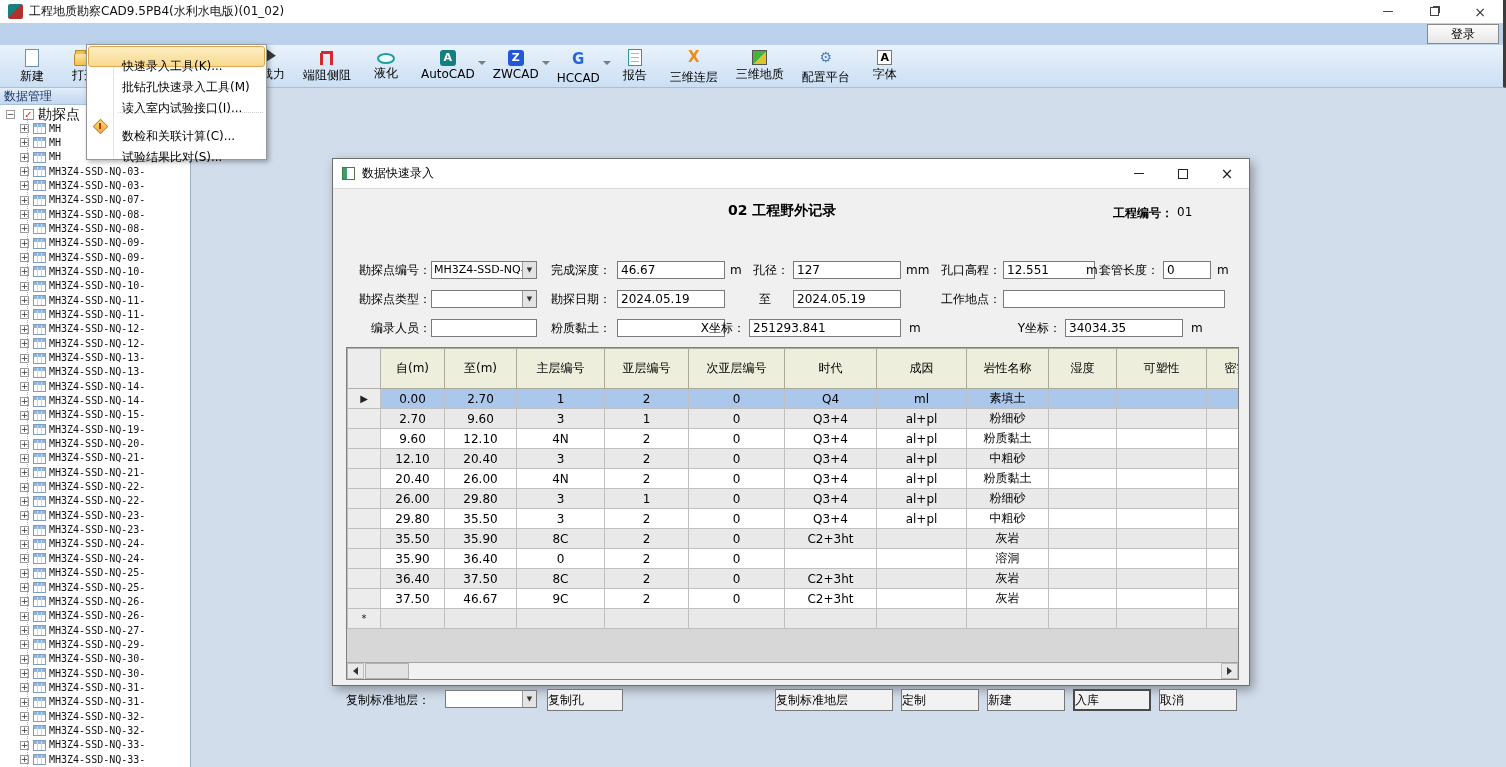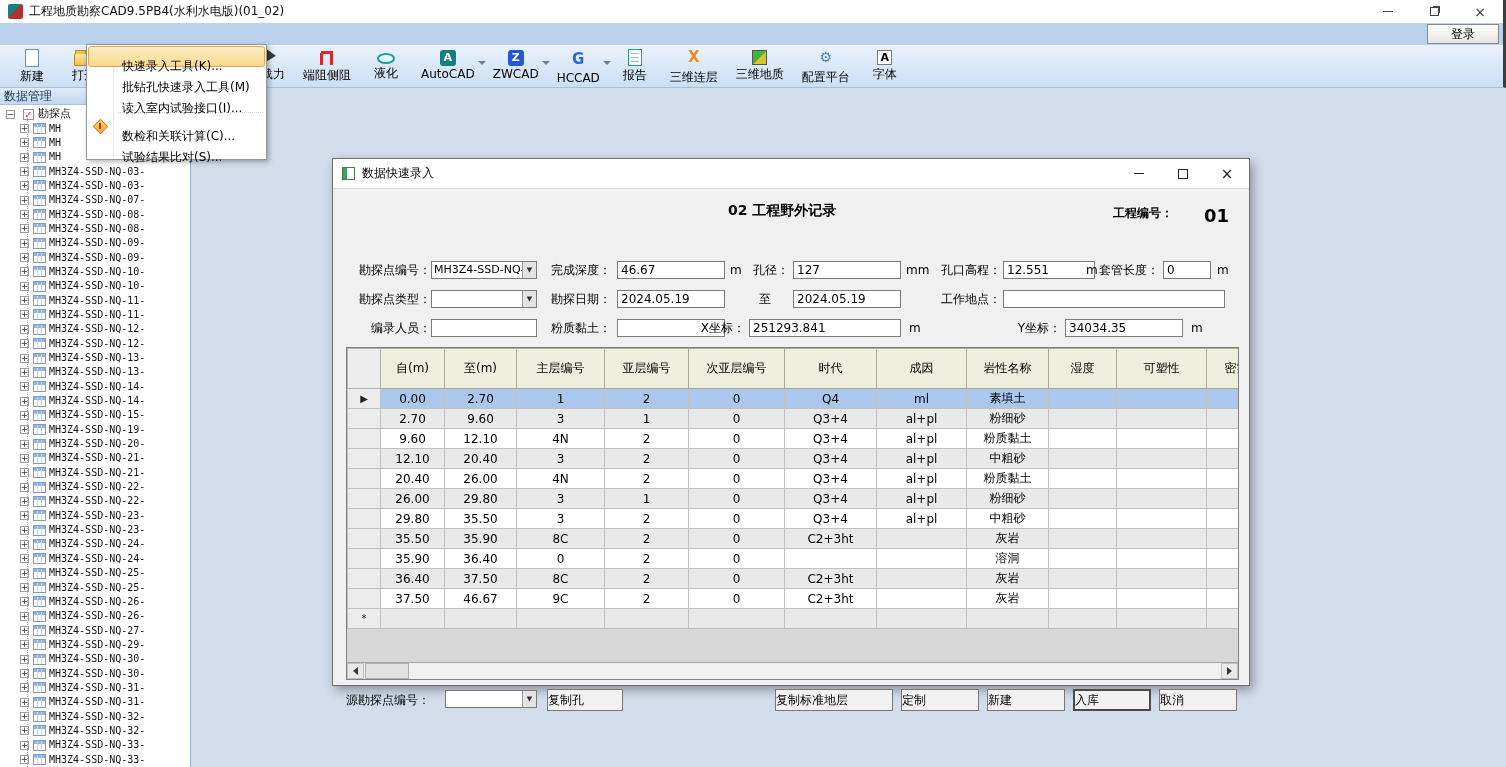--- a/index.html
+++ b/index.html
@@ -91,21 +91,21 @@
   .dlg-title { font-size:12px; }
   .dlg-ctrls { margin-left:auto; display:flex; height:30px; }
   .dc { width:44px; display:flex; align-items:center; justify-content:center; color:#222; }
   .dc-min i { display:block; width:10px; height:1px; background:#222; }
   .dc-max i { display:block; width:10px; height:10px; border:1px solid #222; background:#fff; }
   .dc-close { font-size:15px; }
 
   .dlg-body { position:relative; height:496px; }
   .form-title { position:absolute; left:395px; top:13px; font-weight:bold; font-size:14px; }
   .proj-label { position:absolute; left:780px; top:16px; font-weight:bold; font-size:12px; }
-  .proj-value { position:absolute; left:871px; top:16px; font-weight:bold; font-size:18px; }
+  .proj-value { position:absolute; left:844px; top:16px; font-weight:normal; font-size:12px; }
 
   .flabel { position:absolute; font-size:12px; text-align:right; height:18px; line-height:18px; }
   .finput { position:absolute; height:18px; background:#fff; border:1px solid #7a7a7a; font-size:12px; line-height:16px; padding:0 3px; overflow:hidden; white-space:nowrap; }
   .funit { position:absolute; height:18px; line-height:18px; font-size:12px; }
   .combo { position:absolute; height:18px; background:#fff; border:1px solid #7a7a7a; font-size:11px; line-height:16px; padding:0 14px 0 2px; overflow:hidden; white-space:nowrap; }
   .combo .cbtn { position:absolute; right:0; top:0; width:14px; height:16px; background:#e3e3e3; border-left:1px solid #9a9a9a; font-size:7px; line-height:16px; text-align:center; color:#333; }
 
   .grid-wrap { position:absolute; left:13px; top:158px; width:893px; height:333px; border:1px solid #808080; background:#d7d7d7; overflow:hidden; }
   table.grid { border-collapse:collapse; table-layout:fixed; width:919px; }
   table.grid th, table.grid td { border:1px solid #c0c0c0; font-size:12px; font-weight:normal; text-align:center; overflow:hidden; white-space:nowrap; padding:0; }
@@ -227,21 +227,21 @@
 
 <div class="workspace"></div>
 
 <div class="sidebar">
   <div class="sb-header">数据管理</div>
   <div class="tree">
     <div class="tree-line"></div>
     <div class="troot">
       <span class="texp">−</span>
       <span class="tcheck">✓</span>
-      <span class="tlabel" style="font-family:'DejaVu Sans',sans-serif;font-size:11px">勘探点</span>
+      <span class="tlabel" style="font-family:'DejaVu Sans',sans-serif;font-size:14px">勘探点</span>
     </div>
     <div id="tree-items">
         <div class="trow">
           <span class="texp">+</span>
           <span class="ttable"></span>
           <span class="tlabel">MH</span>
         </div>
         <div class="trow">
           <span class="texp">+</span>
           <span class="ttable"></span>
@@ -758,21 +758,21 @@
             <i></i>
           </div>
         <div class="hs-thumb"></div>
         <div class="hs-btn hs-right">
             <i></i>
           </div>
       </div>
     </div>
 
     <div class="dfooter">
-      <span class="flabel2">源勘探点编号：</span>
+      <span class="flabel2">复制标准地层：</span>
       <div class="combo" style="left:112px;top:2px;width:92px"><span></span><span class="cbtn">▼</span></div>
       <div class="btn" style="left:214px;top:1px;width:76px">复制孔</div>
       <div class="btn" style="left:442px;top:1px;width:118px">复制标准地层</div>
       <div class="btn" style="left:568px;top:1px;width:78px">定制</div>
       <div class="btn" style="left:654px;top:1px;width:78px">新建</div>
       <div class="btn default" style="left:740px;top:1px;width:78px">入库</div>
       <div class="btn" style="left:826px;top:1px;width:78px">取消</div>
     </div>
   </div>
 </div>

